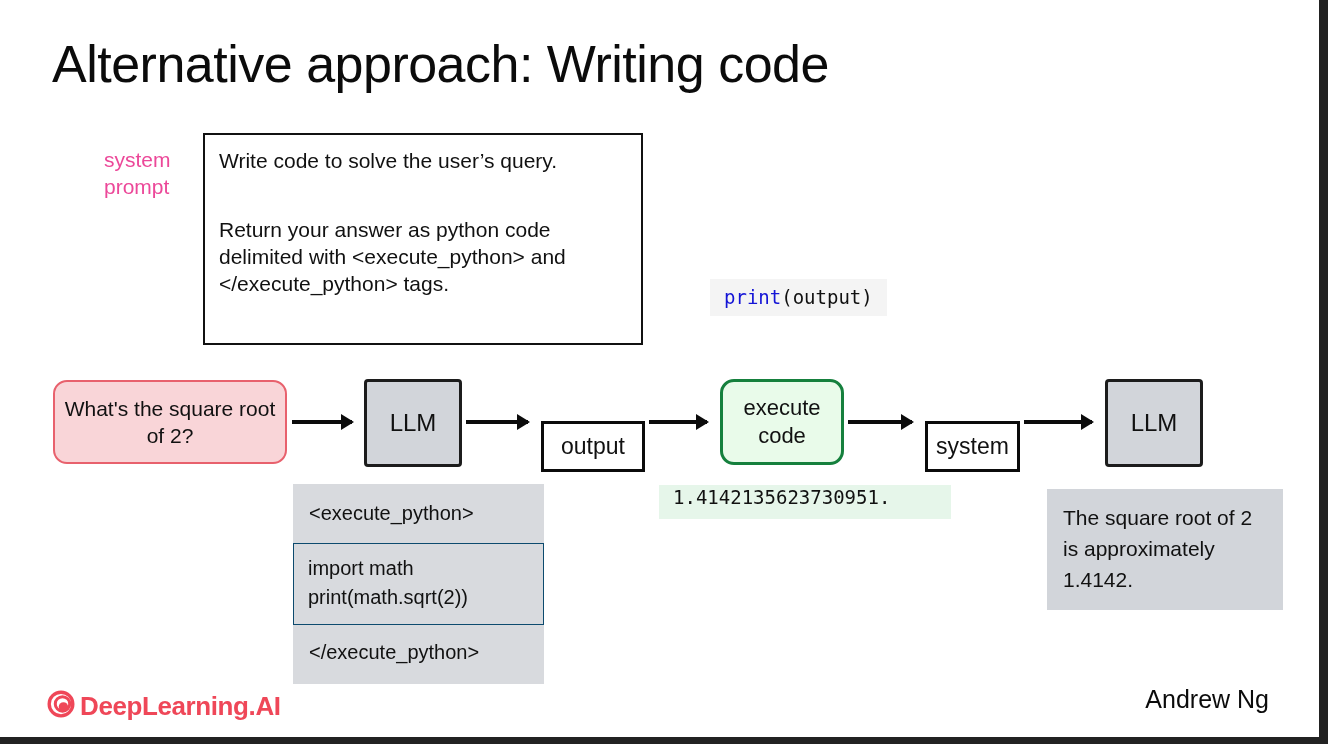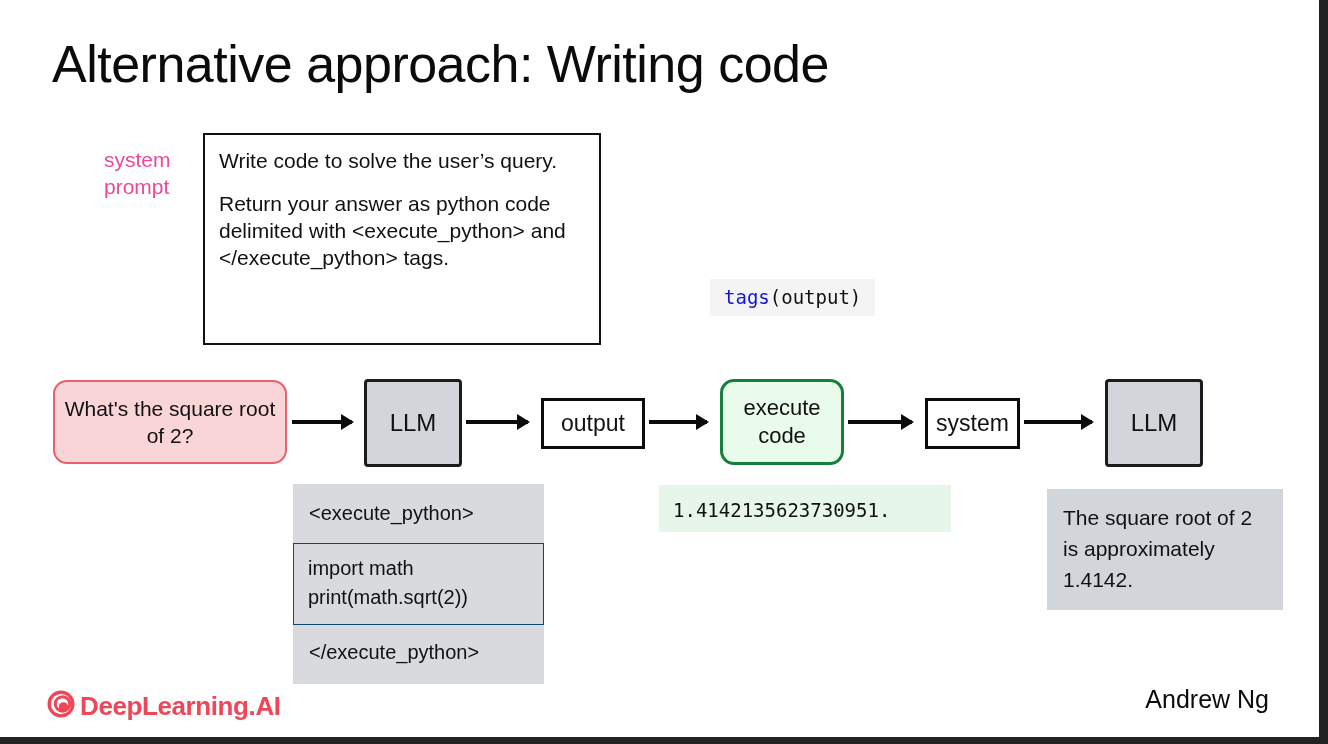--- a/index.html
+++ b/index.html
@@ -60,35 +60,35 @@
     width: 92px;
     font-size: 21px;
     line-height: 27px;
     color: #ec4899;
     text-align: left;
   }
   #sysprompt-box {
     position: absolute;
     left: 203px;
     top: 133px;
-    width: 398px;
+    width: 440px;
     height: 212px;
     border: 2px solid #111111;
     background: #ffffff;
     box-sizing: border-box;
     padding: 12px 6px 10px 14px;
   }
   #sysprompt-box p {
     margin: 0;
     font-size: 21px;
     line-height: 27px;
     color: #111111;
   }
   #sysprompt-box p.gap {
-    margin-top: 16px;
+    margin-top: 42px;
   }
 
   
   #exec-chip {
     position: absolute;
     left: 710px;
     top: 279px;
     padding: 6px 14px 7px 14px;
     background: #f4f4f4;
     font-family: "DejaVu Sans Mono", "Liberation Mono", monospace;
@@ -128,20 +128,21 @@
     background: #d2d5da;
     font-size: 24px;
   }
   .node-llm-1 { left: 364px; top: 379px; }
   .node-llm-2 { left: 1105px; top: 379px; }
   .node-plain {
     border: 3px solid #0b0b0b;
     border-radius: 0;
     background: #ffffff;
     font-size: 23px;
+    margin-top: 23px;
   }
   .node-output {
     left: 541px;
     top: 398px;
     width: 104px;
     height: 51px;
   }
   .node-result {
     left: 925px;
     top: 398px;
@@ -210,21 +211,21 @@
     line-height: 29px;
     color: #111111;
   }
 
   
   #stdout-chip {
     position: absolute;
     left: 659px;
     top: 485px;
     width: 292px;
-    padding: 13px 12px 9px 14px;
+    padding: 0 12px 9px 14px;
     box-sizing: border-box;
     background: #e6f6ea;
     font-family: "DejaVu Sans Mono", "Liberation Mono", monospace;
     font-size: 19px;
     line-height: 25px;
     color: #111111;
     white-space: nowrap;
   }
 
   
@@ -276,21 +277,21 @@
   <div id="sysprompt-label">
     <div>system</div>
     <div>prompt</div>
   </div>
 
   <div id="sysprompt-box">
     <p>Write code to solve the user’s query.</p>
     <p class="gap">Return your answer as python code delimited with &lt;execute_python&gt; and &lt;/execute_python&gt; tags.</p>
   </div>
 
-  <div id="exec-chip"><span class="fn">tags</span><span class="pl">(output)</span></div>
+  <div id="exec-chip"><span class="fn">print</span><span class="pl">(output)</span></div>
 
   <div class="node node-question">What's the square root of 2?</div>
 
   <div class="arrow arrow-1"></div>
 
   <div class="node node-llm node-llm-1">LLM</div>
 
   <div class="arrow arrow-2"></div>
 
   <div class="node node-plain node-output">output</div>

